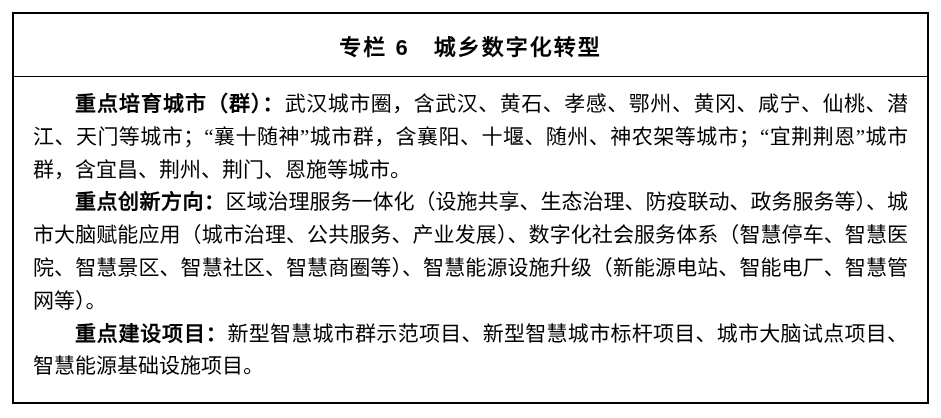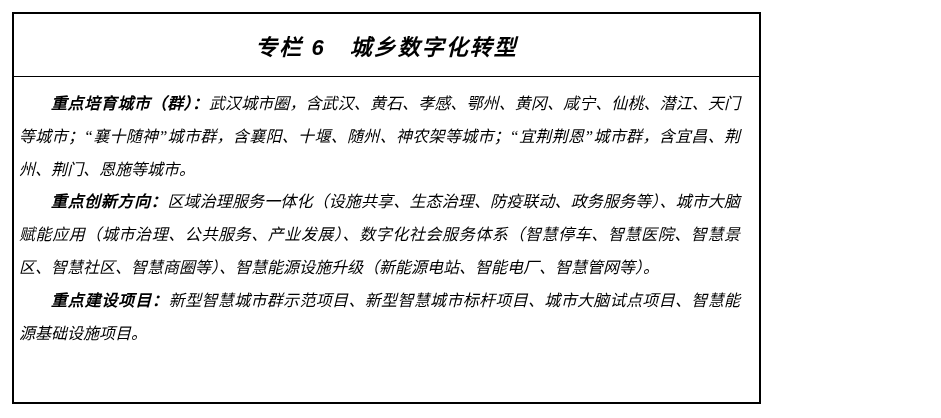--- a/index.html
+++ b/index.html
@@ -12,43 +12,42 @@
     background: #ffffff;
     position: relative;
     overflow: hidden;
     font-family: "Liberation Serif", serif;
     color: #000000;
   }
   .column-box {
     position: absolute;
     left: 12px;
     top: 12px;
-    width: 749px;
+    width: 917px;
     height: 392px;
     box-sizing: border-box;
     border: 2px solid #000000;
     background: #ffffff;
-    font-style: italic;
   }
   .box-title {
     height: 63px;
     box-sizing: border-box;
     border-bottom: 1px solid #000000;
     display: flex;
     align-items: center;
     justify-content: center;
     font-family: "Liberation Sans", sans-serif;
     font-weight: bold;
     font-size: 22px;
     letter-spacing: 2px;
     color: #000000;
   }
   .box-body {
-    padding: 11px 19px 0 5px;
-    font-size: 16px;
+    padding: 11px 19px 0 19px;
+    font-size: 21px;
     line-height: 32.8px;
     text-align: justify;
     text-justify: inter-character;
     color: #000000;
   }
   .para {
     margin: 0;
     text-indent: 2em;
     word-break: break-all;
   }

